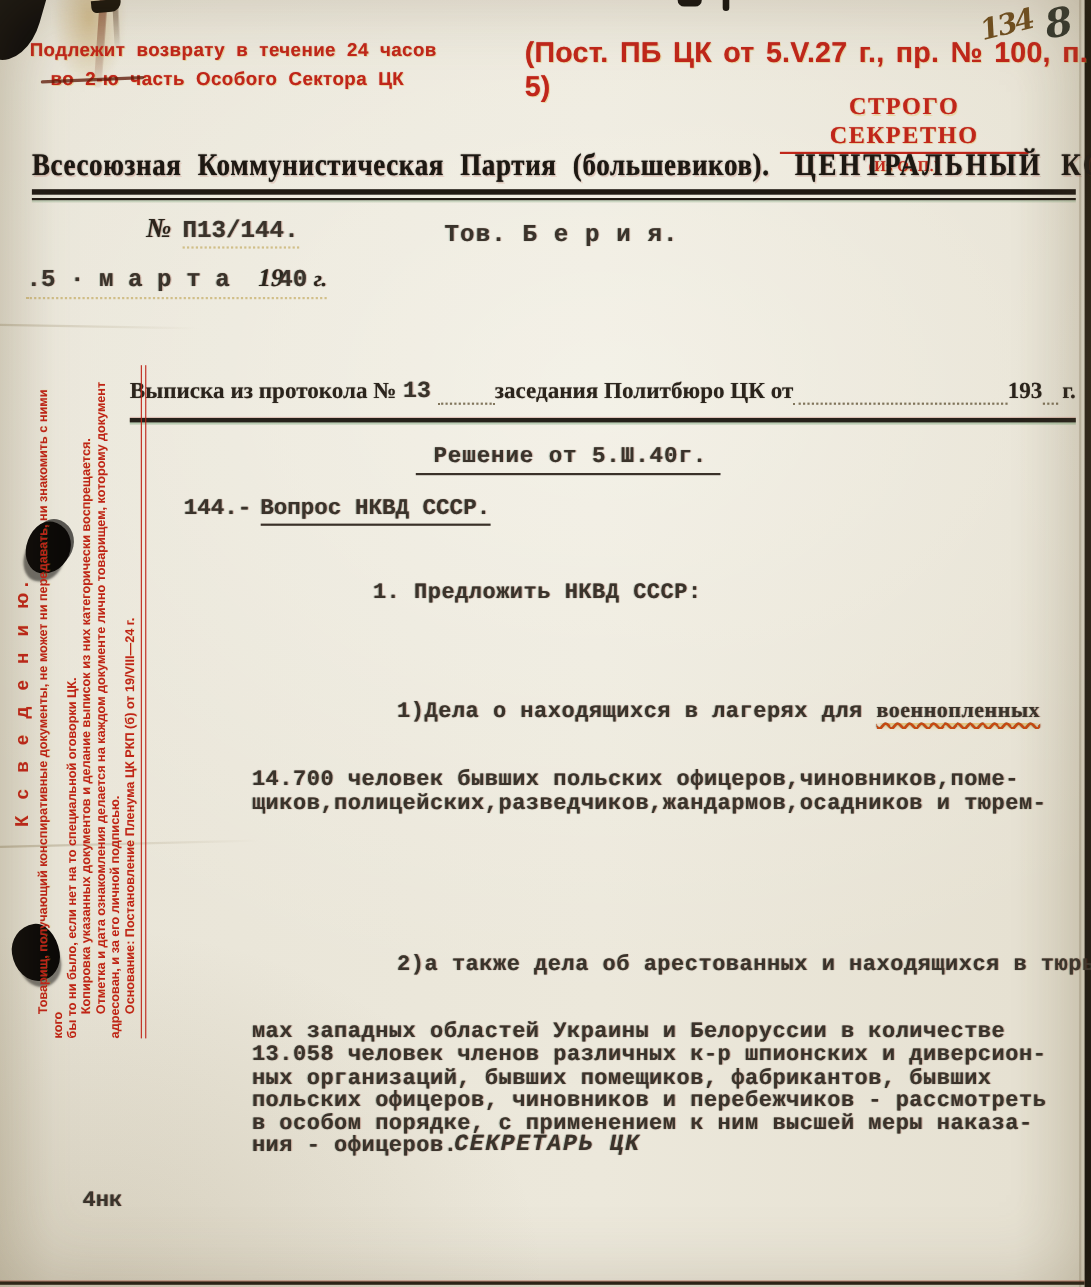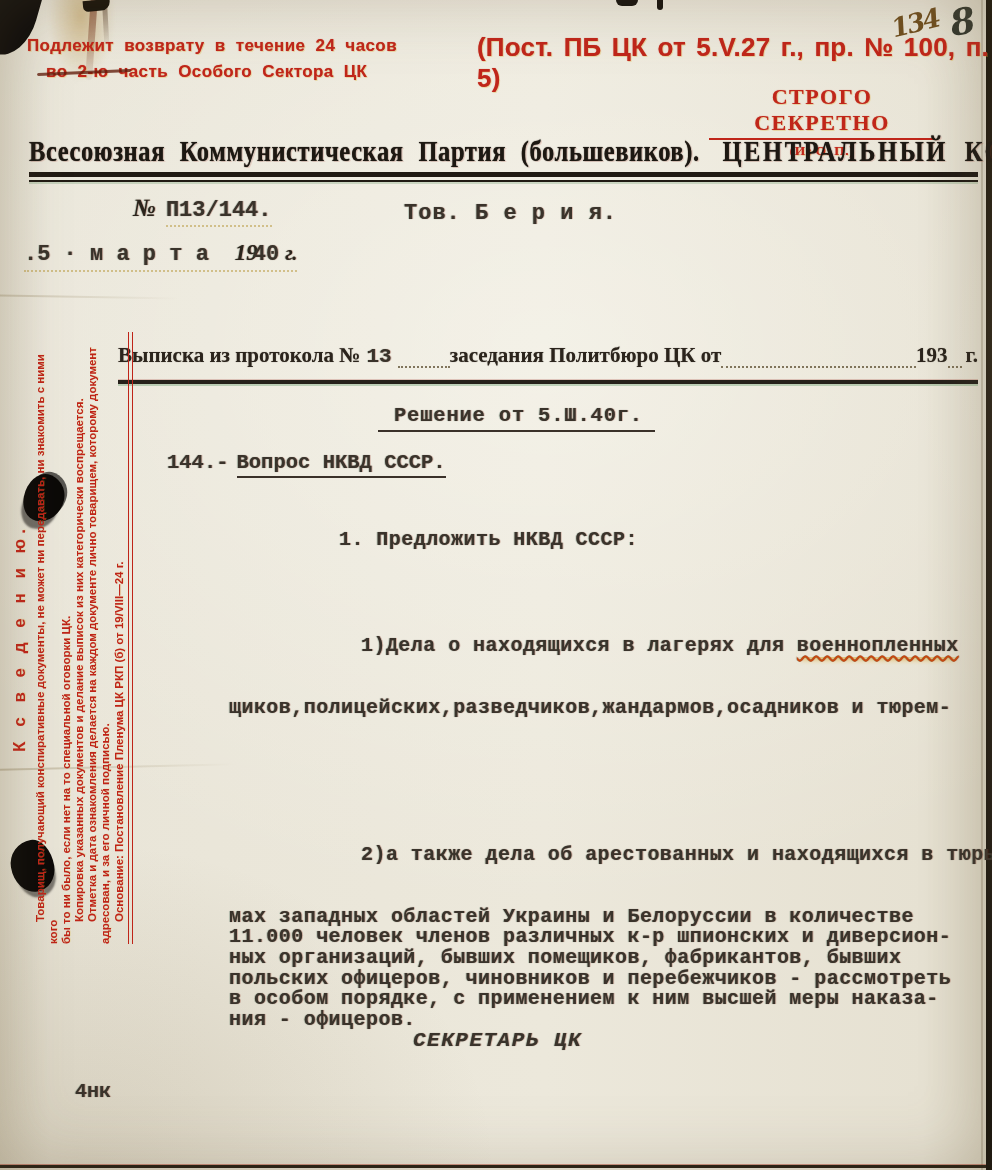--- a/index.html
+++ b/index.html
@@ -105,21 +105,21 @@
   .item-line .title{border-bottom:2.5px solid #3a3129; padding-bottom:2px; margin-left:8px;}
 
   
   .bodytext{position:absolute; left:229px; top:489px; width:752px; font-size:20px; line-height:20.6px;
       letter-spacing:.45px; white-space:pre;}
   .bodytext .para{margin-top:3px;}
   .bodytext .gap2{margin-top:7px;}
   .ind-a{text-indent:132px;} .ind-b{text-indent:110px;}
   .uw{text-decoration:underline; text-decoration-style:wavy; text-decoration-color:#c8480f;
       text-decoration-thickness:2px; text-underline-offset:4px;
-      box-shadow:0 7px 5px -4px rgba(225,160,20,.55);}
+      box-shadow:0 7px 5px -4px rgba(225,160,20,.55);font-family:Liberation Serif, serif;}
   .signature{position:absolute; left:413px; top:1029px; font-size:21px; letter-spacing:1.5px;font-style:italic;}
   .typist{position:absolute; left:75px; top:1080px; font-size:20px;}
 
   
   .sidebar{position:absolute; left:10px; top:332px; width:612px; height:102px;
       transform-origin:0 0; transform:rotate(-90deg) translateX(-612px);}
   .side-title{font-size:17px; font-weight:700; letter-spacing:5px; text-align:center; margin:0 0 4px 0;
       color:#bf2418; text-shadow:.5px .5px 0 rgba(225,185,45,.25);}
   .side-lines{font-size:11.5px; font-weight:700; line-height:13.1px; color:#bf2418; letter-spacing:0px;
       text-shadow:.5px .5px 0 rgba(225,185,45,.2);}
@@ -190,25 +190,25 @@
 
   <div class="decision-head tw">Решение от 5.Ш.40г.</div>
   <div class="item-line tw">
     <span>144.-</span><span class="title">Вопрос НКВД СССР.</span>
   </div>
 
   <div class="bodytext tw">
     <div class="ind-b">1. Предложить НКВД СССР:</div>
     <div class="para">
       <div class="ind-a"><span>1)Дела о находящихся в лагерях для </span><span class="uw">военнопленных</span></div>
-      <div><div>щиков,полицейских,разведчиков,жандармов,осадников и тюрем-</div></div>
+      <div><div>14.700 человек бывших польских офицеров,чиновников,поме-</div><div>щиков,полицейских,разведчиков,жандармов,осадников и тюрем-</div></div>
     </div>
     <div class="para">
       <div class="ind-a">2)а также дела об арестованных и находящихся в тюрь-</div>
-      <div><div>мах западных областей Украины и Белоруссии в количестве</div><div>11.000 человек членов различных к-р шпионских и диверсион-</div><div>ных организаций, бывших помещиков, фабрикантов, бывших</div><div>польских офицеров, чиновников и перебежчиков - рассмотреть</div><div>в особом порядке, с применением к ним высшей меры наказа-</div><div>ния - офицеров.</div></div>
+      <div><div>мах западных областей Украины и Белоруссии в количестве</div><div>13.058 человек членов различных к-р шпионских и диверсион-</div><div>ных организаций, бывших помещиков, фабрикантов, бывших</div><div>польских офицеров, чиновников и перебежчиков - рассмотреть</div><div>в особом порядке, с применением к ним высшей меры наказа-</div><div>ния - офицеров.</div></div>
     </div>
     <div class="para gap2">
       
       
     </div>
     
     
     
   </div>
 

